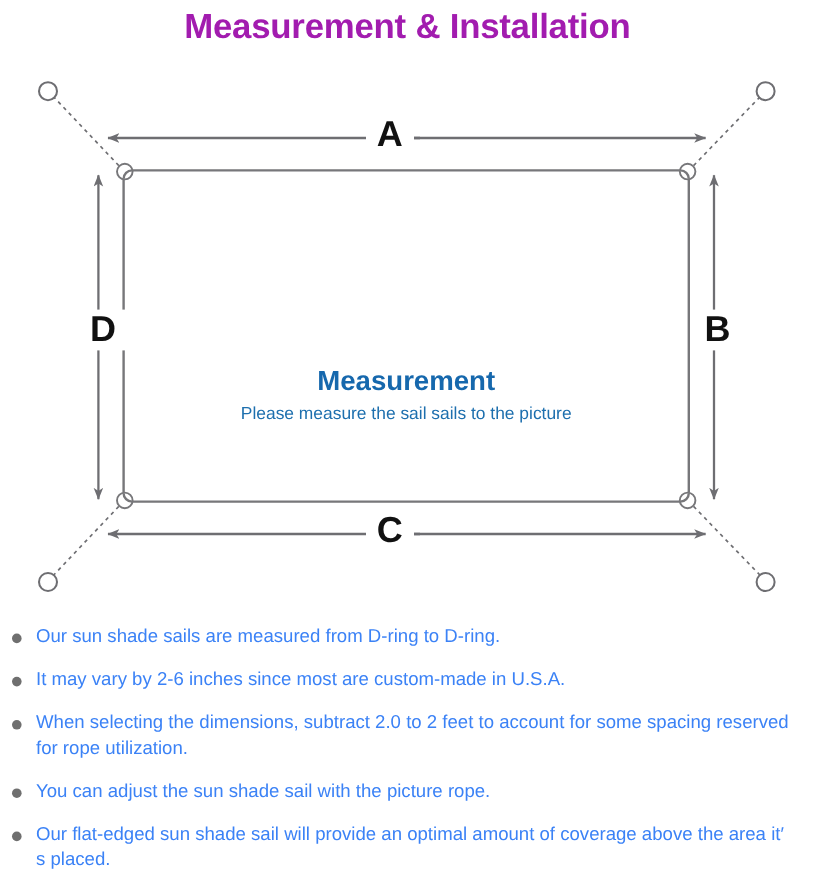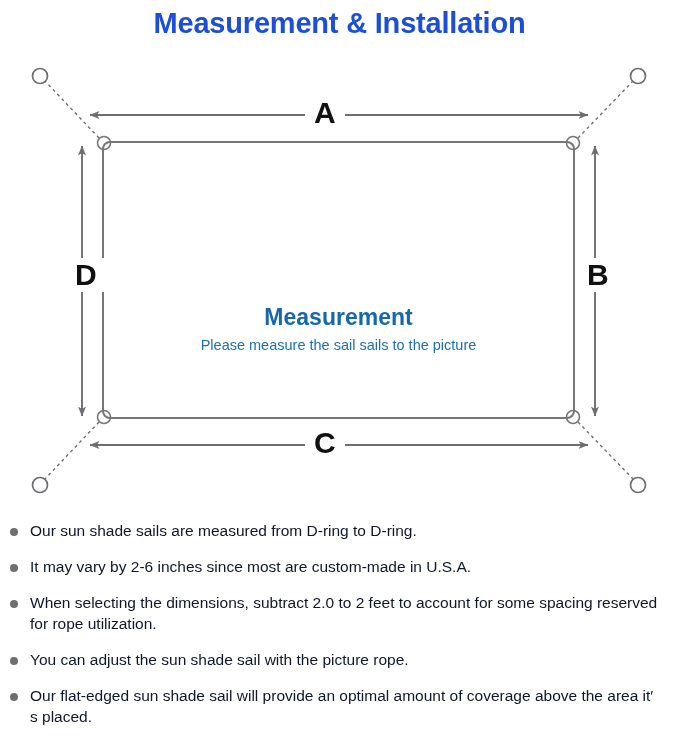--- a/index.html
+++ b/index.html
@@ -29,21 +29,21 @@
     width: 679px;
     height: 46px;
     display: flex;
     align-items: center;
     justify-content: center;
   }
   .title-text {
     font-family: "Liberation Sans", sans-serif;
     font-size: 29px;
     font-weight: bold;
-    color: #1d4ed8;
+    color: #a21caf;
     letter-spacing: -0.2px;
     line-height: 1;
     white-space: nowrap;
   }
 
   
   .diagram {
     position: absolute;
     left: 0;
     top: 50px;
@@ -124,21 +124,21 @@
     height: 8px;
     border-radius: 50%;
     background: #6f6f6f;
     margin-top: 7px;
     margin-right: 12px;
   }
   .note-text {
     flex: 1 1 auto;
     font-family: "Liberation Sans", sans-serif;
     font-size: 15.5px;
-    color: #0f172a;
+    color: #3b82f6;
     line-height: 1.35;
   }
 </style>
 </head>
 <body>
 
 <div id="page">
 
   <div class="title-bar">
     <div class="title-text">Measurement &amp; Installation</div>

